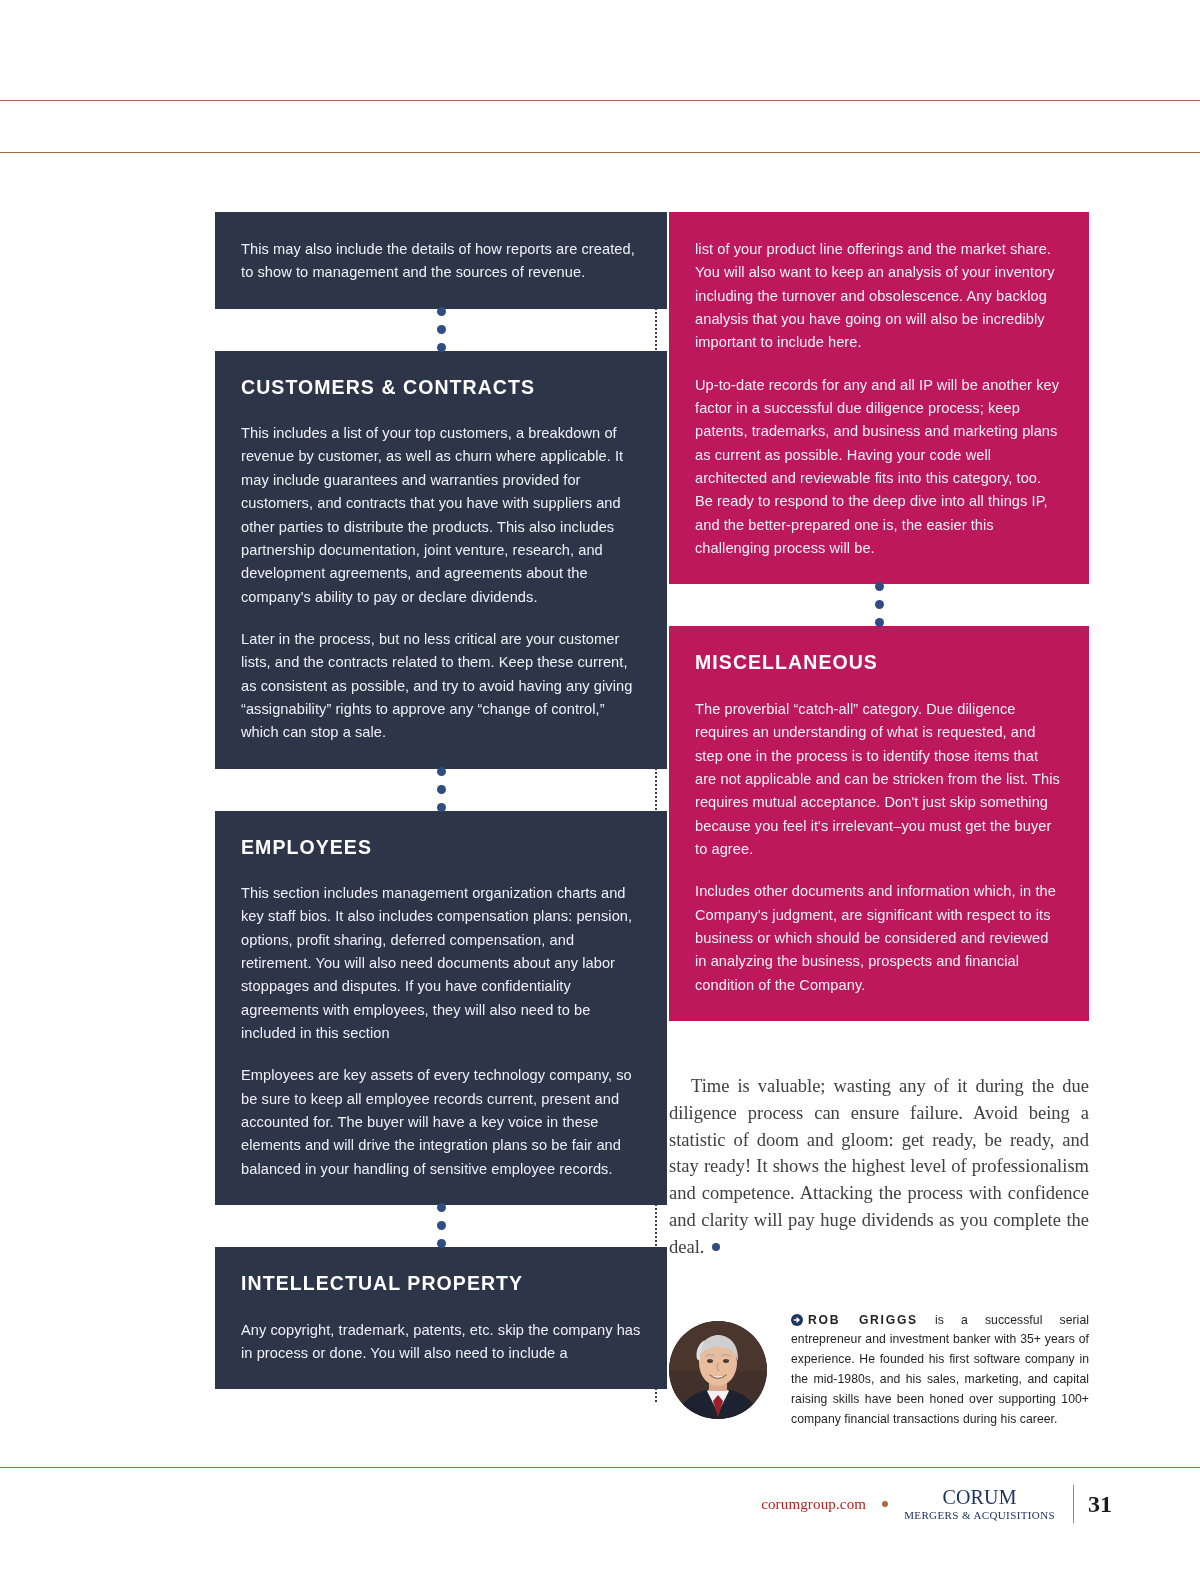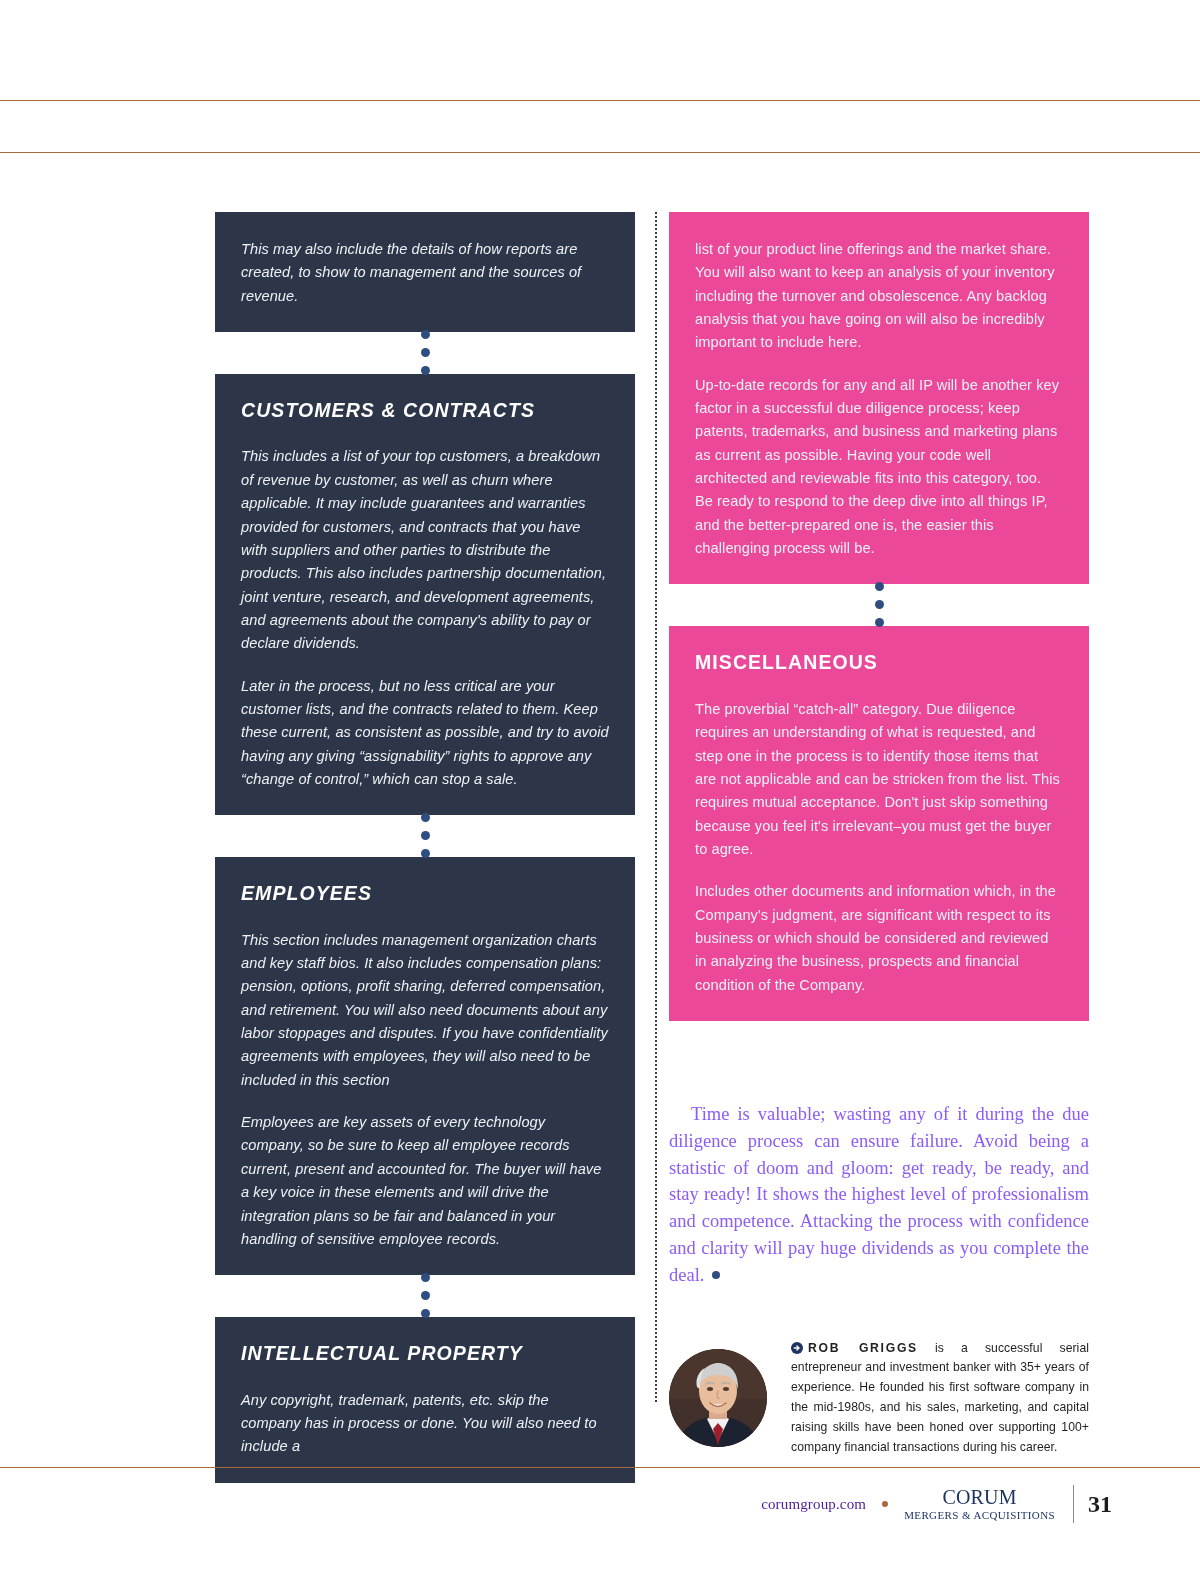--- a/index.html
+++ b/index.html
@@ -25,22 +25,21 @@
   }
   .rule.top-1 { top: 100px; }
   .rule.top-2 { top: 152px; }
   .rule.bottom-1 { top: 1467px; }
 
   
   .col-left {
     position: absolute;
     left: 215px;
     top: 212px;
-    width: 420px;
-    font-style: italic;
+    width: 452px;
   }
   .col-right {
     position: absolute;
     left: 669px;
     top: 212px;
     width: 420px;
   }
 
   
   .col-divider {
@@ -52,21 +51,21 @@
     border-left: 2px dotted #3c3c3c;
   }
 
   
   .panel {
     background: #2d3548;
     color: #ffffff;
     box-sizing: border-box;
     padding: 26px 26px 24px 26px;
   }
-  .panel.bright { background: #ec4899; }
+  .panel.bright { background: #be185d; }
 
   .panel h2 {
     margin: 0 0 24px 0;
     font-size: 19.5px;
     font-weight: bold;
     letter-spacing: 0.055em;
     line-height: 1.1;
     color: #ffffff;
   }
   .panel p {
@@ -92,25 +91,25 @@
     border-radius: 50%;
     background: #2f4d80;
     display: block;
   }
   .connector i:nth-child(1) { top: -2px; }
   .connector i:nth-child(2) { top: 16px; }
   .connector i:nth-child(3) { top: 34px; }
 
   
   .closing {
-    margin-top: 80px;
+    margin-top: 52px;
     font-family: "Liberation Serif", serif;
     font-size: 18.5px;
     line-height: 1.45;
-    color: #8b5cf6;
+    color: #404040;
     text-align: justify;
     text-indent: 22px;
   }
   .closing .endmark {
     display: inline-block;
     width: 8px;
     height: 8px;
     border-radius: 50%;
     background: #2f4d80;
     margin-left: 8px;
@@ -158,21 +157,21 @@
   .footer {
     position: absolute;
     right: 88px;
     top: 1485px;
     display: flex;
     align-items: center;
   }
   .footer-url {
     font-family: "Liberation Serif", serif;
     font-size: 15px;
-    color: #4c1d95;
+    color: #b91c1c;
     letter-spacing: 0.01em;
   }
   .footer-dot {
     width: 6px;
     height: 6px;
     border-radius: 50%;
     background: #a9693f;
     margin: 0 16px;
   }
   .footer-logo {

